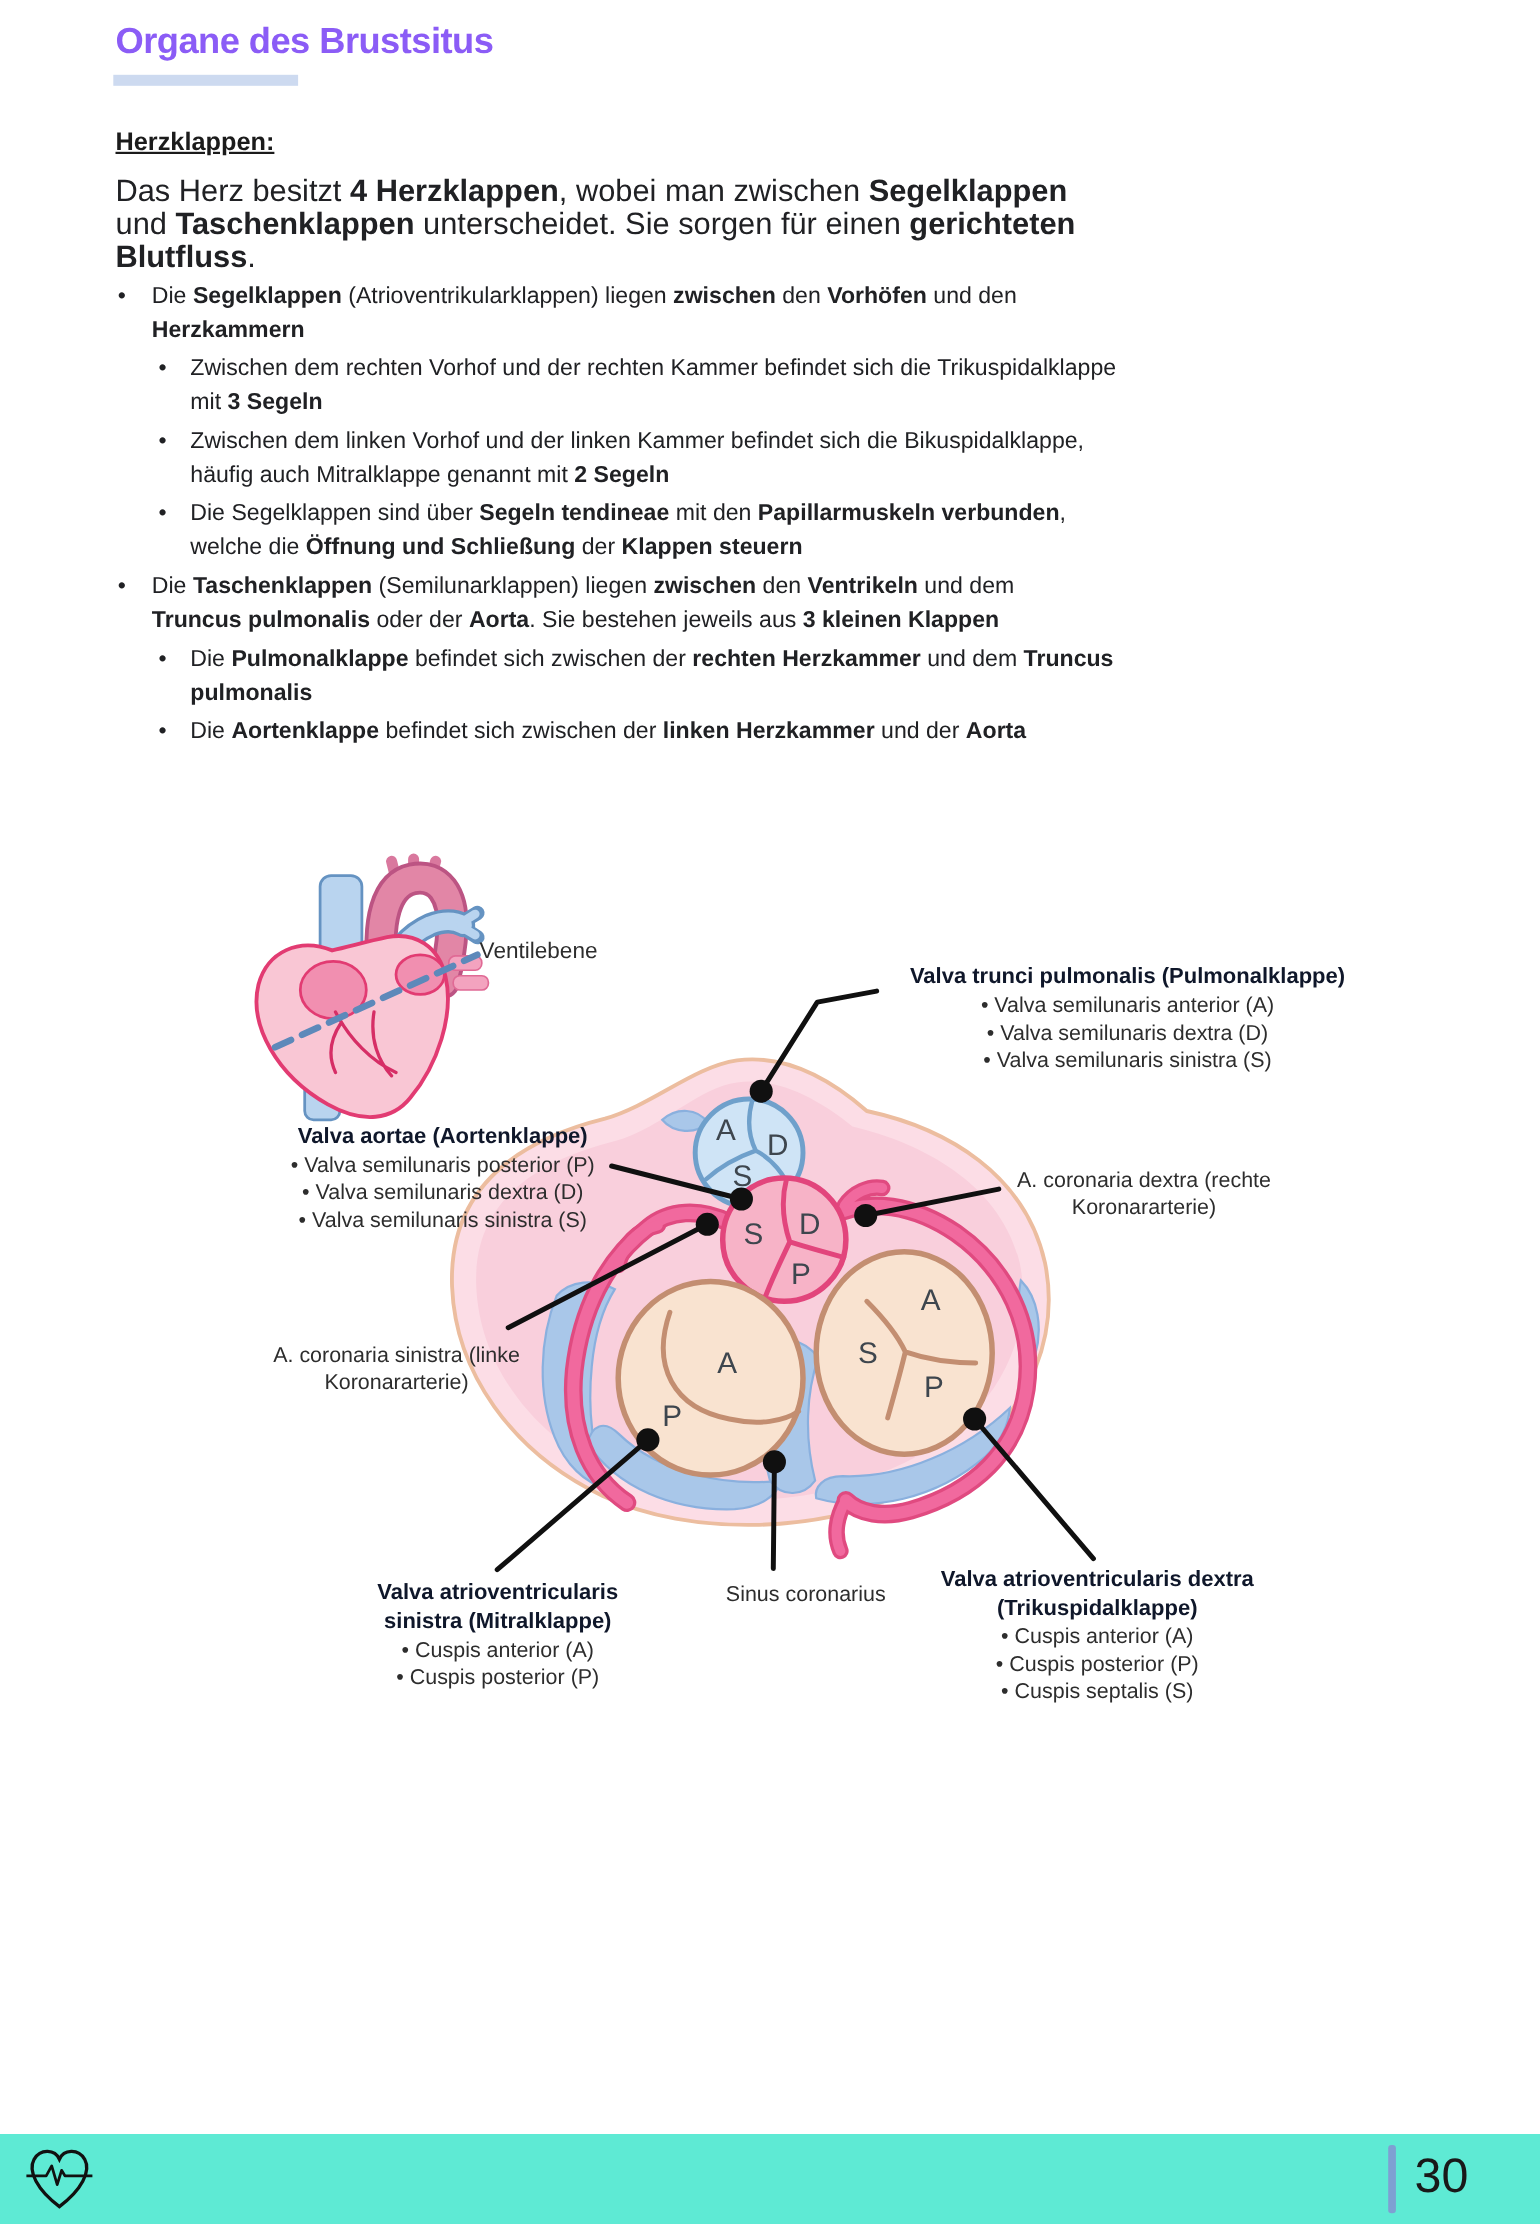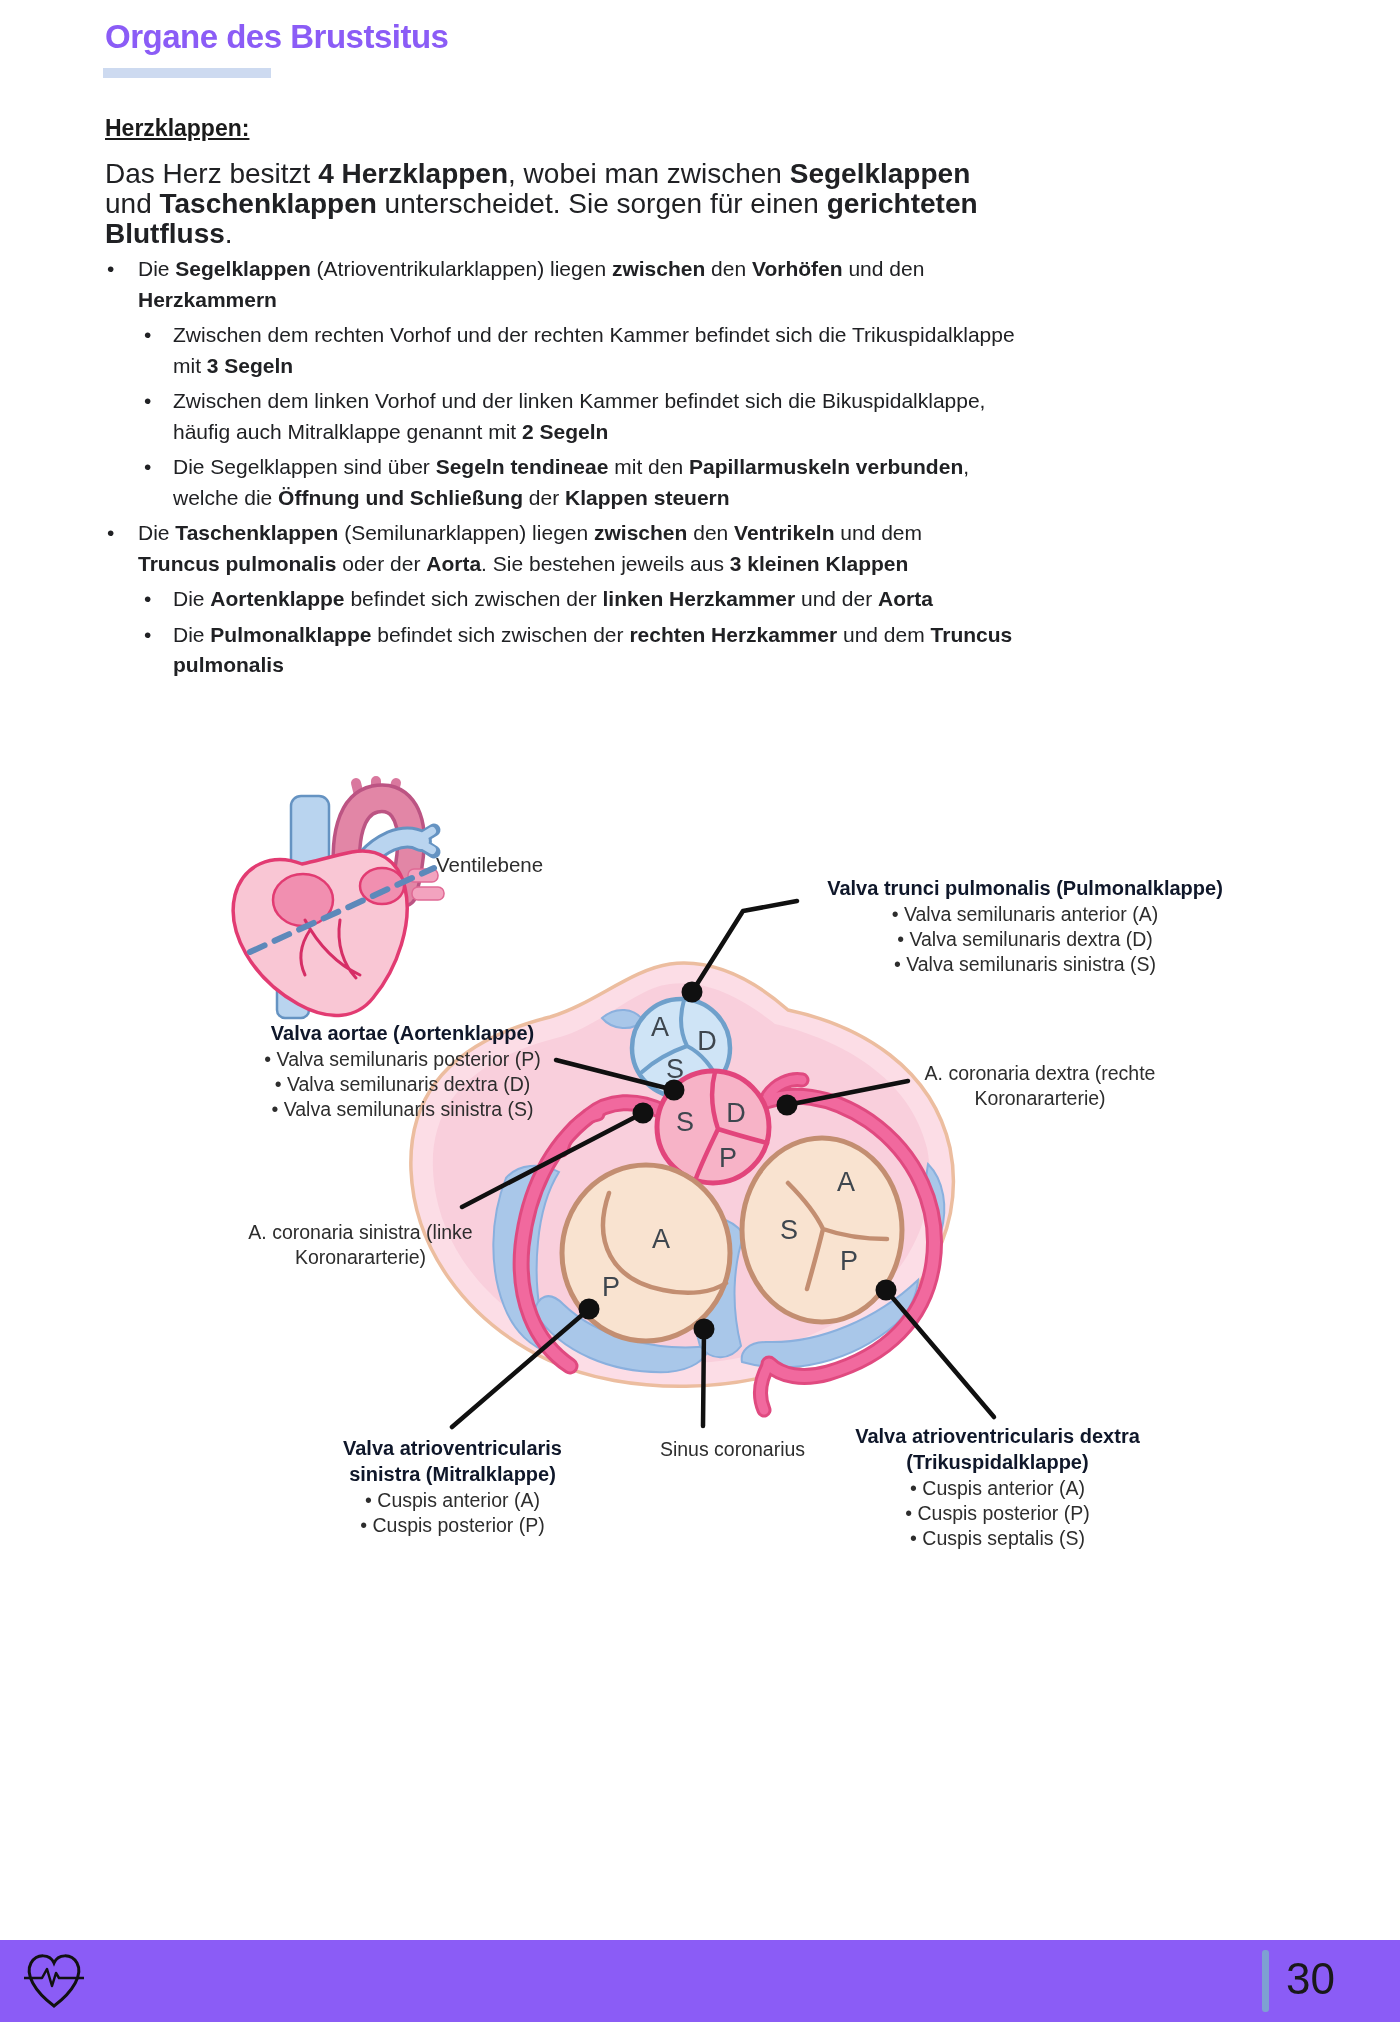--- a/index.html
+++ b/index.html
@@ -38,22 +38,22 @@
   <div class="content">
     <div class="title-underline" style="background-color: rgb(205, 218, 240);"></div>
     <h1 class="title">Organe des Brustsitus</h1>
     <h2 class="heading">Herzklappen:</h2>
     <p class="para"><span>Das Herz besitzt </span><b>4 Herzklappen</b><span>, wobei man zwischen </span><b>Segelklappen</b><span> und </span><b>Taschenklappen</b><span> unterscheidet. Sie sorgen für einen </span><b>gerichteten Blutfluss</b><span>.</span></p>
     <div class="li l1"><span><span>Die </span><b>Segelklappen</b><span> (Atrioventrikularklappen) liegen </span><b>zwischen</b><span> den </span><b>Vorhöfen</b><span> und den </span><b>Herzkammern</b></span></div>
     <div class="li l2"><span><span>Zwischen dem rechten Vorhof und der rechten Kammer befindet sich die Trikuspidalklappe mit </span><b>3 Segeln</b></span></div>
     <div class="li l2"><span><span>Zwischen dem linken Vorhof und der linken Kammer befindet sich die Bikuspidalklappe, häufig auch Mitralklappe genannt mit </span><b>2 Segeln</b></span></div>
     <div class="li l2"><span><span>Die Segelklappen sind über </span><b>Segeln tendineae</b><span> mit den </span><b>Papillarmuskeln verbunden</b><span>, welche die </span><b>Öffnung und Schließung</b><span> der </span><b>Klappen steuern</b></span></div>
     <div class="li l1"><span><span>Die </span><b>Taschenklappen</b><span> (Semilunarklappen) liegen </span><b>zwischen</b><span> den </span><b>Ventrikeln</b><span> und dem </span><b>Truncus pulmonalis</b><span> oder der </span><b>Aorta</b><span>. Sie bestehen jeweils aus </span><b>3 kleinen Klappen</b></span></div>
+    <div class="li l2"><span><span>Die </span><b>Pulmonalklappe</b><span> befindet sich zwischen der </span><b>rechten Herzkammer</b><span> und dem </span><b>Truncus pulmonalis</b></span></div>
     <div class="li l2"><span><span>Die </span><b>Aortenklappe</b><span> befindet sich zwischen der </span><b>linken Herzkammer</b><span> und der </span><b>Aorta</b></span></div>
-    <div class="li l2"><span><span>Die </span><b>Pulmonalklappe</b><span> befindet sich zwischen der </span><b>rechten Herzkammer</b><span> und dem </span><b>Truncus pulmonalis</b></span></div>
   </div>
 
   <div class="diagram">
 
     <svg class="art" width="1400" height="1000" viewBox="0 0 1400 1000">
 
       <g>
         <rect x="291" y="206" width="38" height="102" rx="10" fill="#b9d4ef" stroke="#6593c2" stroke-width="2.5"></rect>
         <rect x="277" y="392" width="32" height="36" rx="8" fill="#b9d4ef" stroke="#6593c2" stroke-width="2.5"></rect>
         <path d="M 361 213 L 356 193 M 376 209 L 376 191 M 391 211 L 396 193" stroke="#d9789e" stroke-width="10" stroke-linecap="round" fill="none"></path>
@@ -172,21 +172,21 @@
     <div class="dl" style="left:620px;top:1437px;width:225px;">Sinus coronarius</div>
 
     <div class="dl" style="left:850px;top:1424px;width:295px;">
       <div class="dlt">Valva atrioventricularis dextra (Trikuspidalklappe)</div>
       <div class="dli">Cuspis anterior (A)</div>
       <div class="dli">Cuspis posterior (P)</div>
       <div class="dli">Cuspis septalis (S)</div>
     </div>
   </div>
 
-  <div class="footer" style="background-color: #8b5cf6;">
+  <div class="footer" style="background-color: #5eead4;">
     <svg class="footer-icon" width="64" height="62" viewBox="0 0 64 62">
       <path d="M 32 56 C 12 41 3 24 9 13 C 15 3 28 4 32 13 C 36 4 49 3 55 13 C 61 24 52 41 32 56 Z" fill="none" stroke="#111" stroke-width="3"></path>
       <path d="M 2 28 L 20 28 L 25 19 L 30 36 L 34 23 L 37 28 L 62 28" fill="none" stroke="#111" stroke-width="2.5" stroke-linejoin="round"></path>
     </svg>
     <div class="footer-accent" style="background-color: rgb(126, 160, 210);"></div>
     <div class="page-num">30</div>
   </div>
 
 </div>
 

